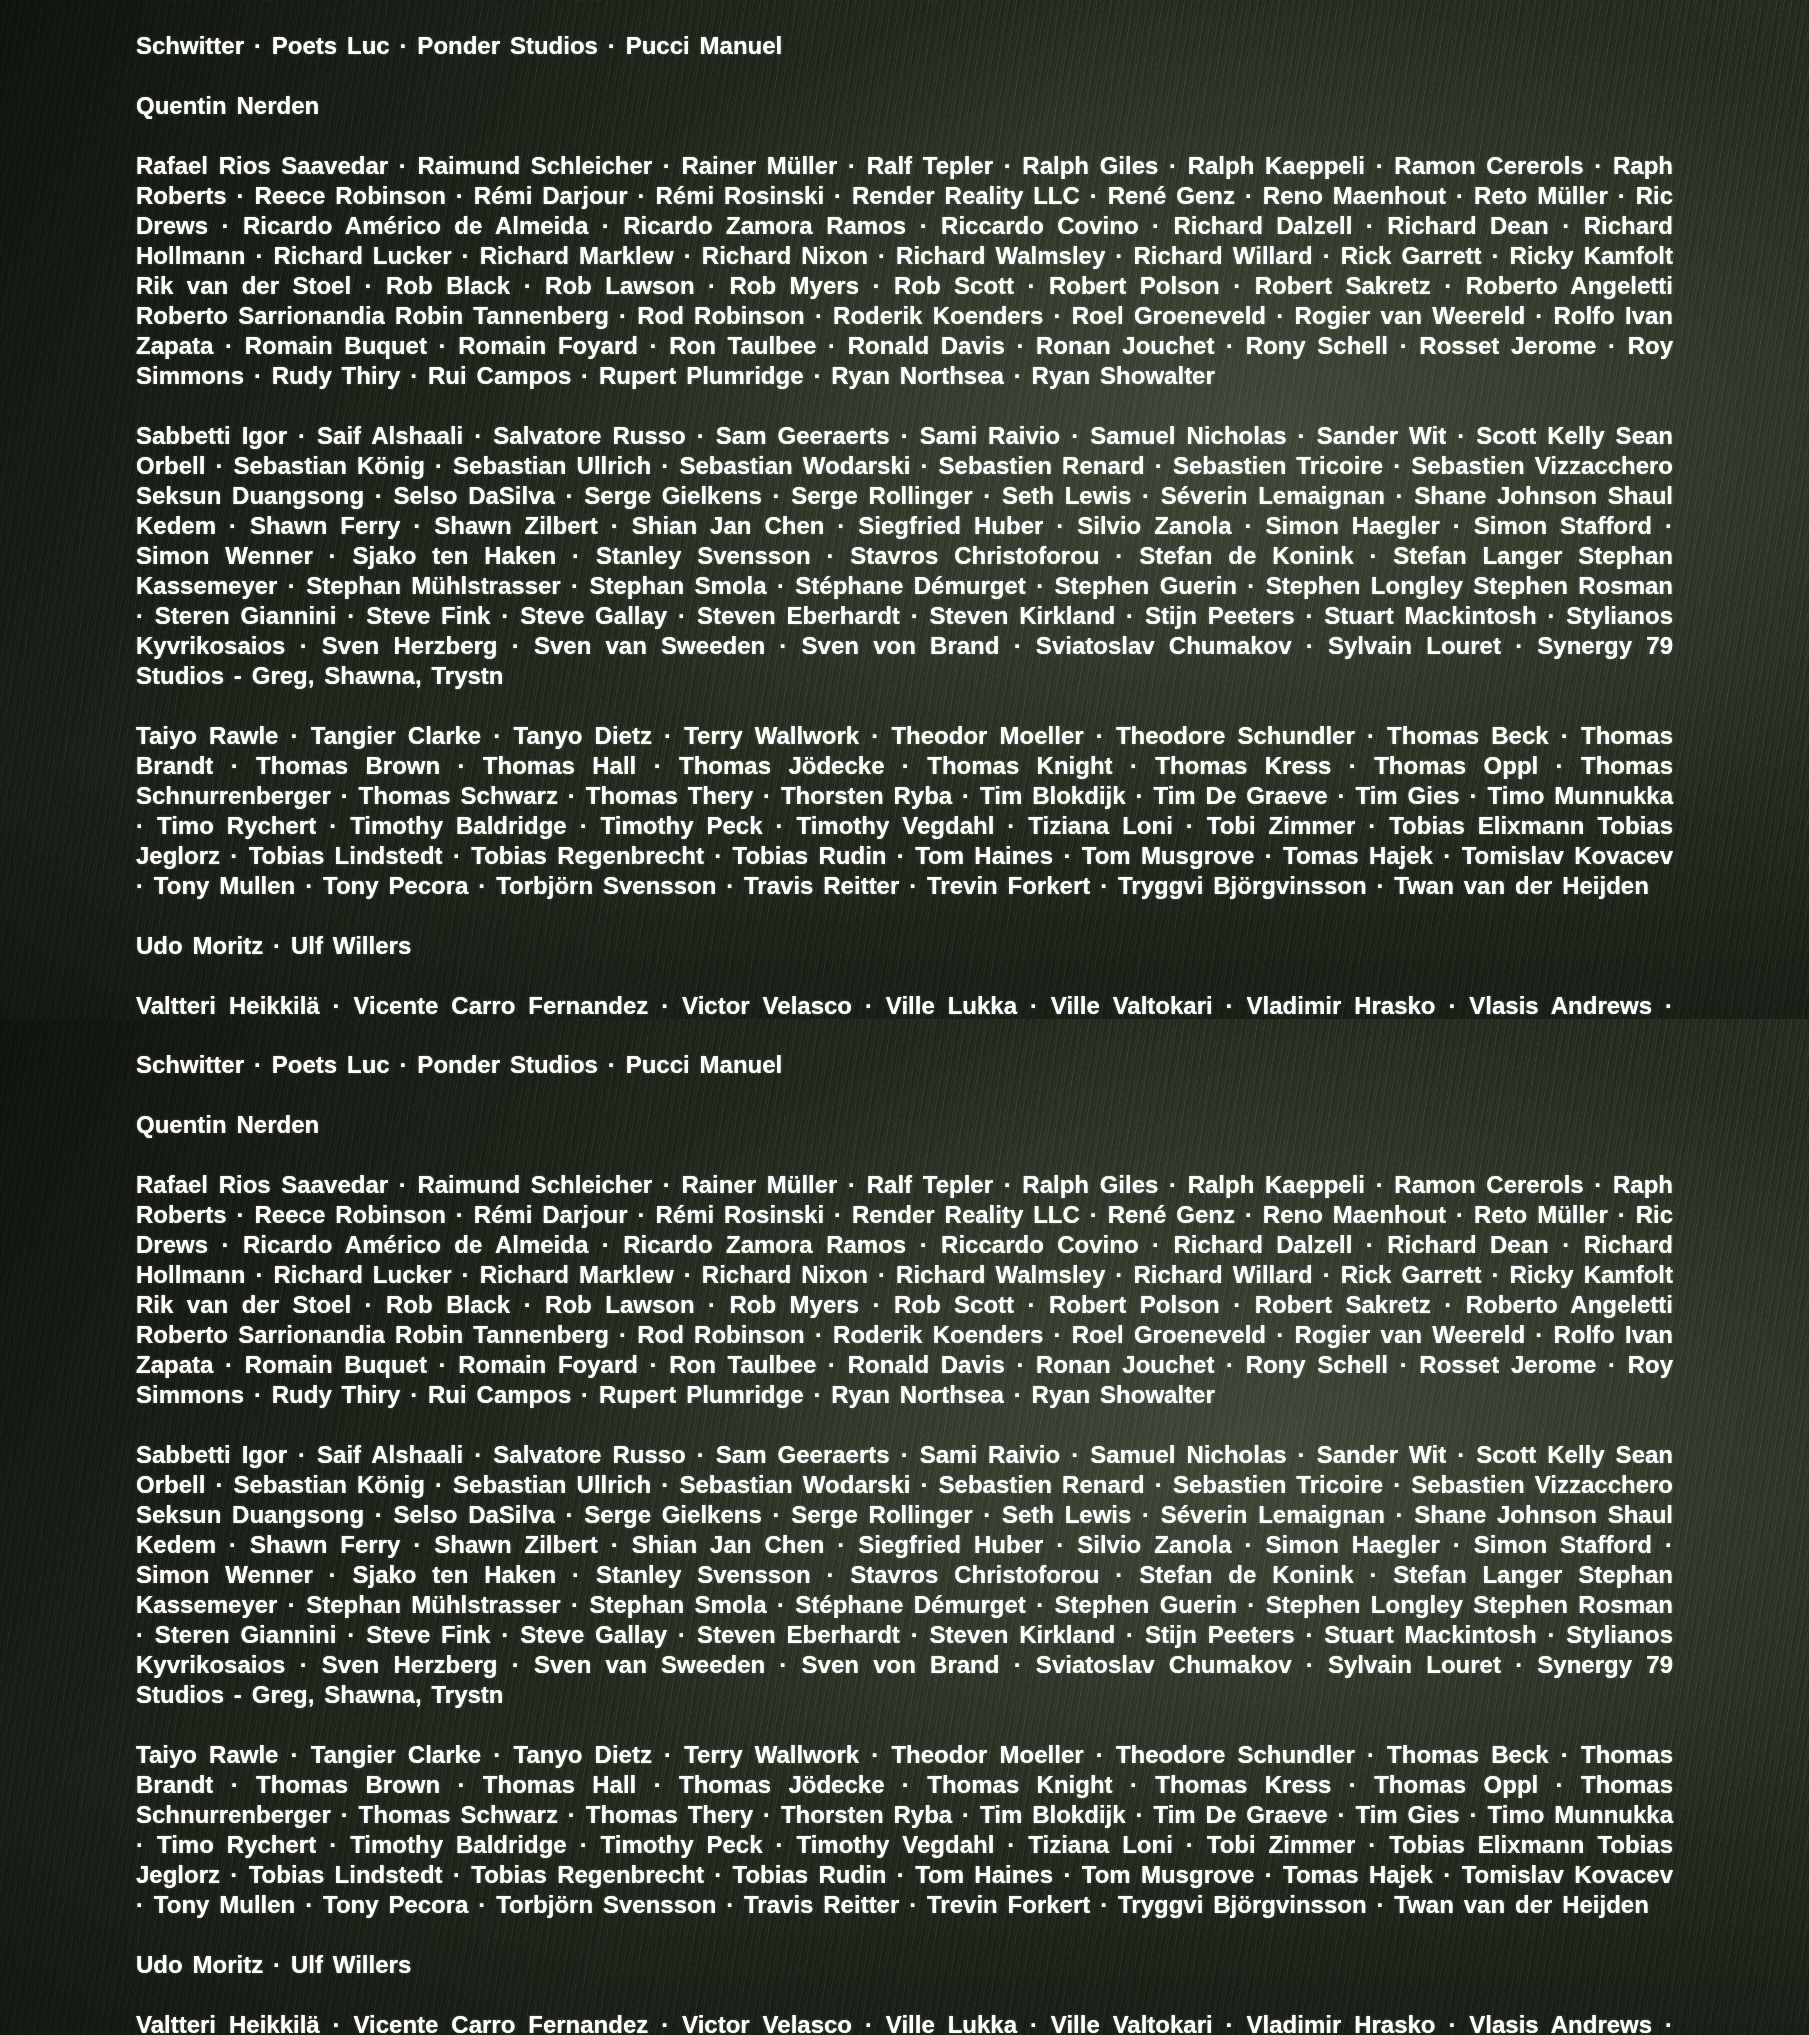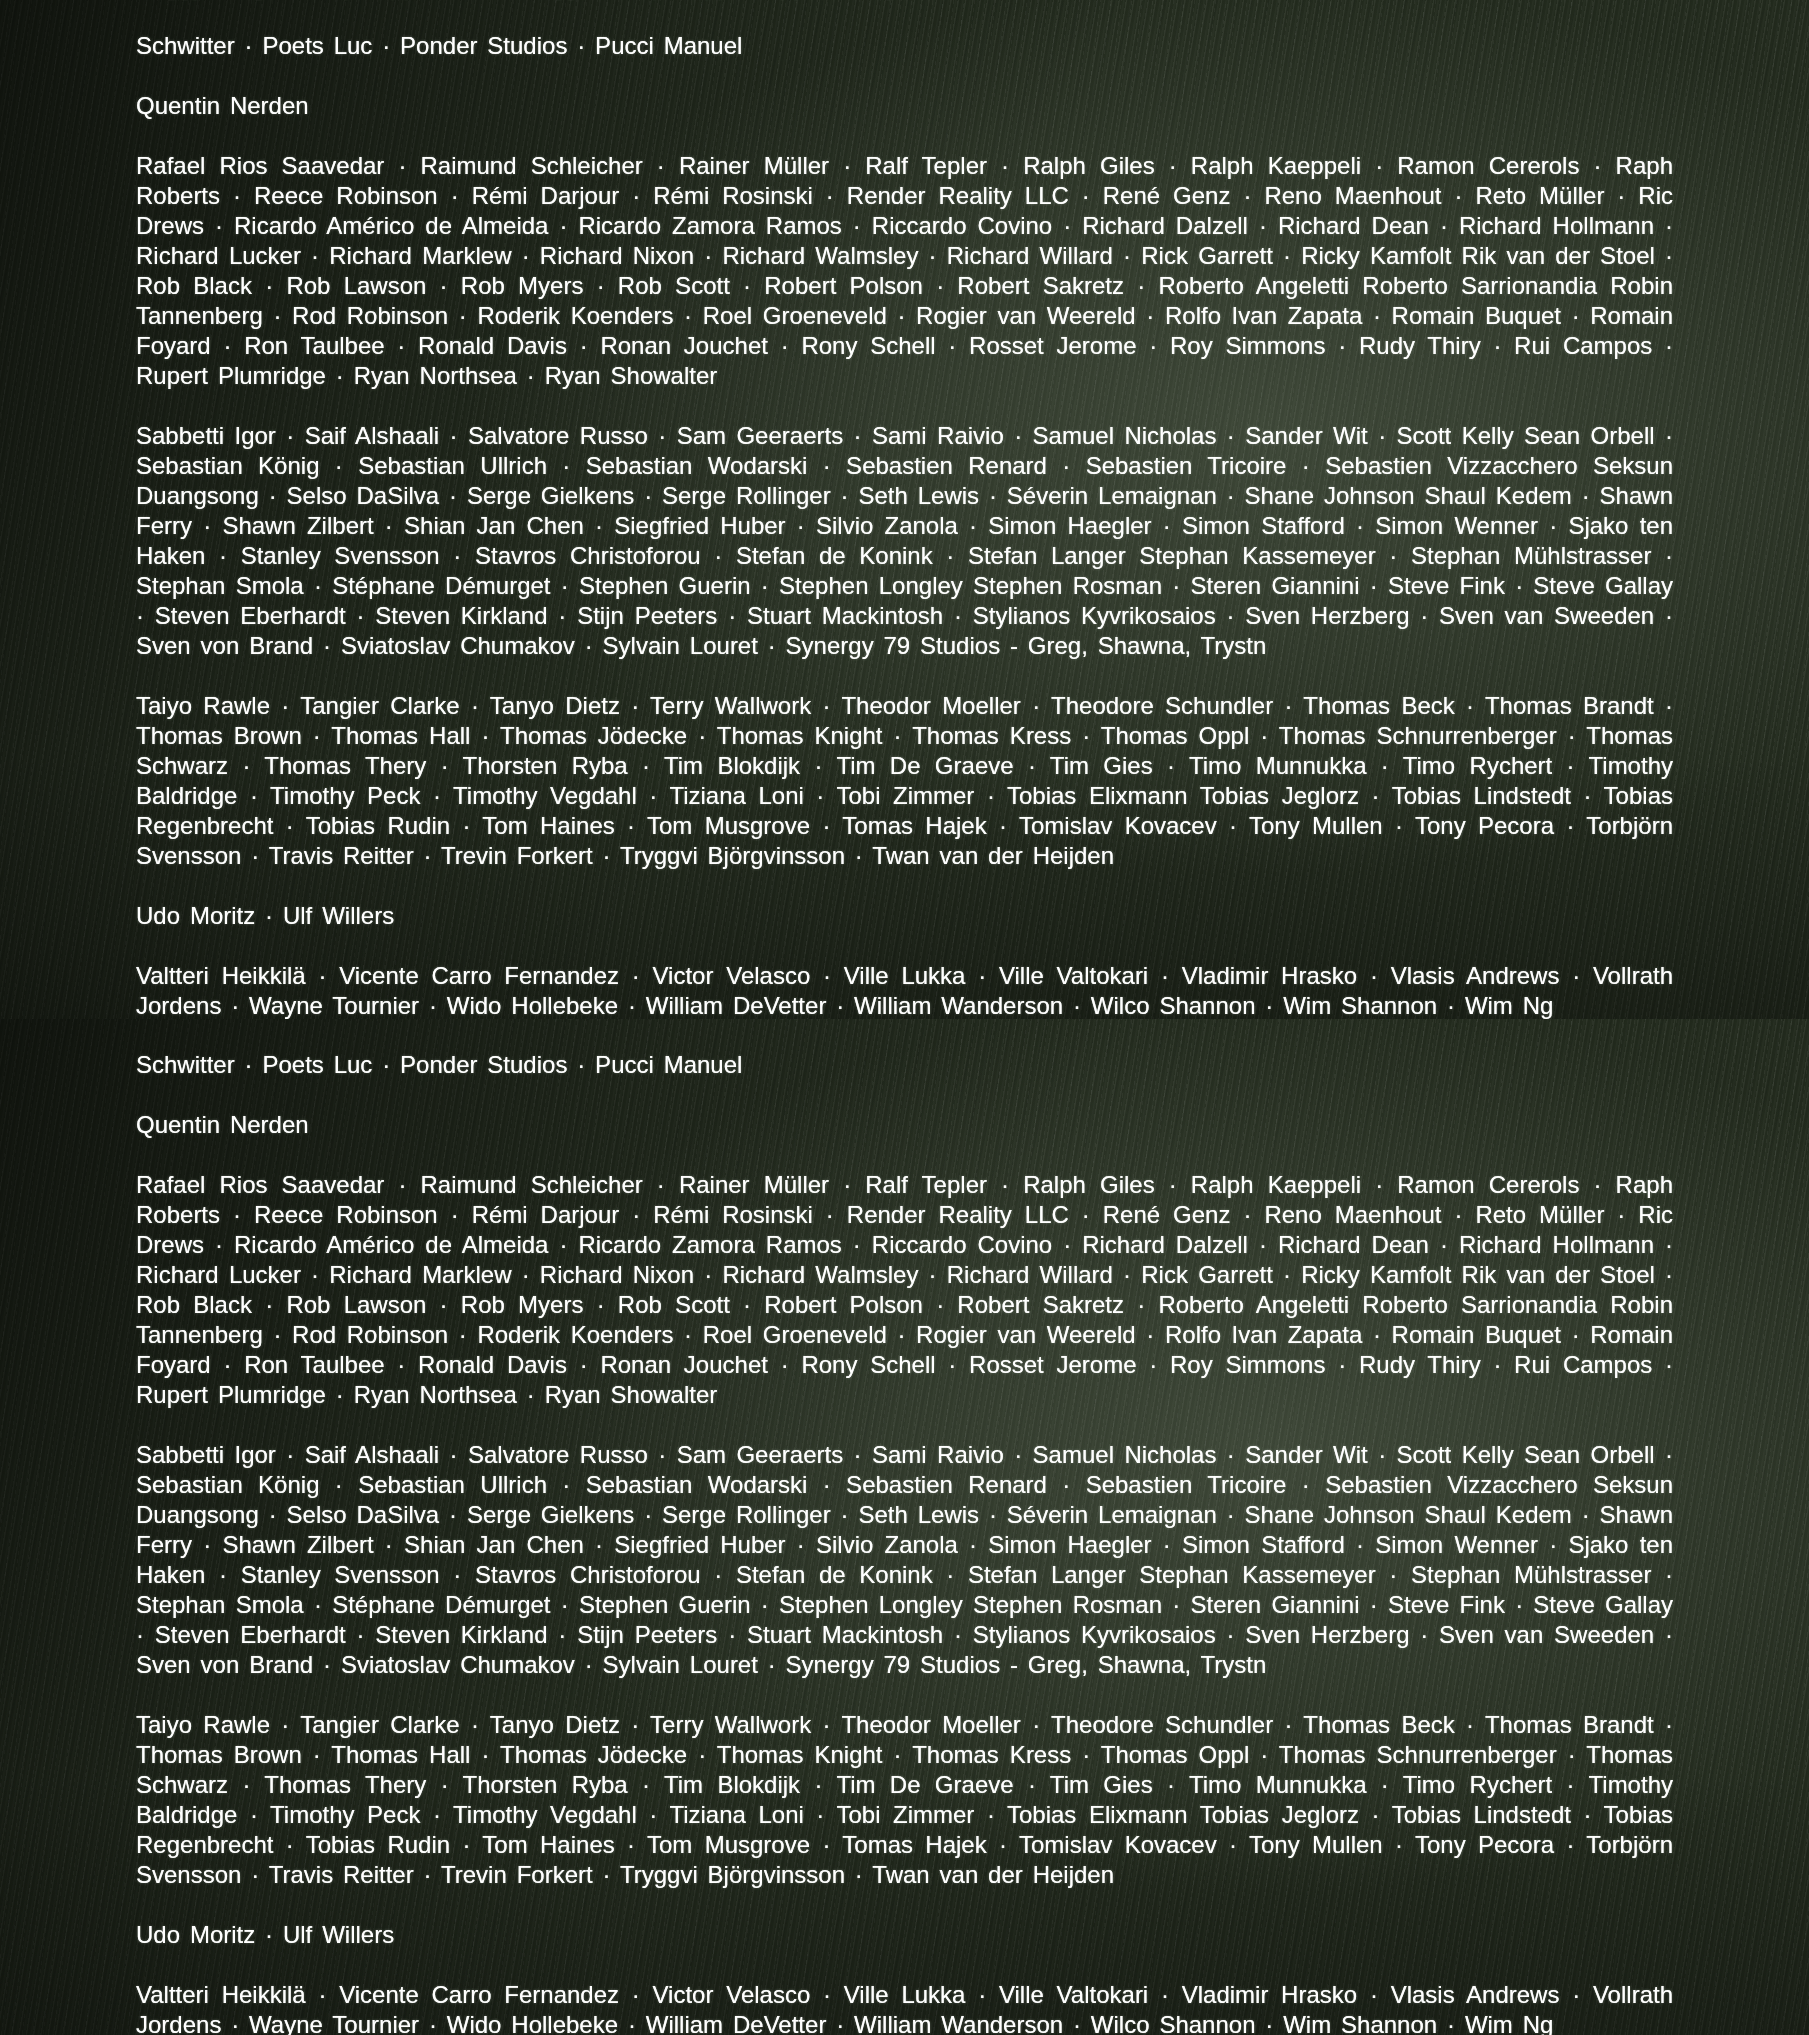--- a/index.html
+++ b/index.html
@@ -42,21 +42,21 @@
   .tile-inner {
     position: relative;
     top: -29px;            
     padding: 0 136px;
   }
   p.credits-par {
     margin: 30px 0 0 0;    
     font-family: "Liberation Sans", sans-serif;
     font-size: 24px;
     line-height: 30px;
-    font-weight: 400;
+    font-weight: 700;
     color: #ffffff;
     text-align: justify;
     word-spacing: 3.2px;
     text-shadow: 0 0 2.7px rgba(235,250,235,0.35), 0 0 0.5px rgba(255,255,255,0.6);
   }
   p.credits-par.first { margin-top: 0; }
 </style>
 </head>
 <body>
 

